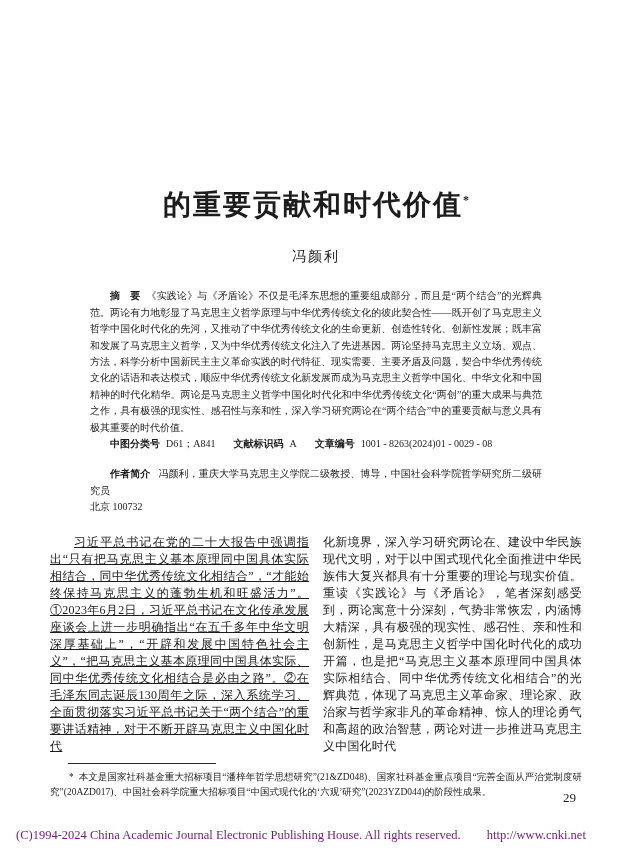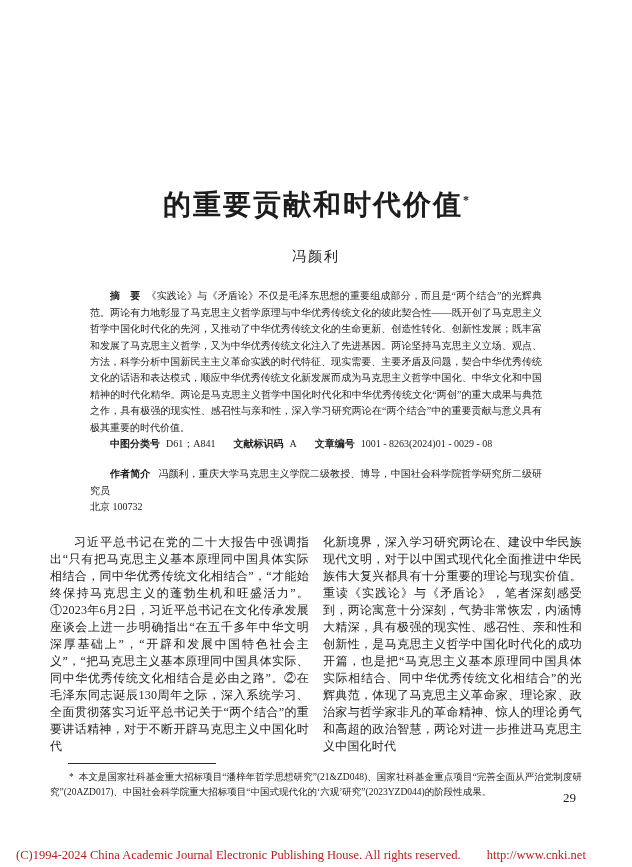--- a/index.html
+++ b/index.html
@@ -60,21 +60,21 @@
     width: 532px;
     margin: 18px auto 0;
   }
   .col {
     flex: 1;
     font-size: 12px;
     line-height: 17px;
     text-align: justify;
     letter-spacing: 0.2px;
   }
-  .col-left { text-indent: 2em; }
+  .col-left { text-indent: 2em; text-decoration: underline; }
   .footnote-rule {
     width: 148px;
     height: 0;
     border-top: 1.5px solid #2a2a2a;
     margin: 8px 0 6px 68px;
   }
   .footnote {
     width: 532px;
     margin: 0 auto;
     font-size: 9.5px;
@@ -84,24 +84,24 @@
   }
   .pagenum {
     position: absolute;
     left: 563px;
     top: 790px;
     font-size: 13px;
   }
   .footer {
     position: absolute;
     left: 16px;
-    top: 848px;
+    top: 828px;
     width: 610px;
     font-size: 12.5px;
-    color: #b91c1c;
+    color: #701a75;
     white-space: nowrap;
   }
   .footer .footer-url { margin-left: 26px; }
 </style>
 </head>
 <body>
 
 <div class="page">
 
   <h1 class="title"><br><span>的重要贡献和时代价值</span><sup class="note-mark">*</sup></h1>

